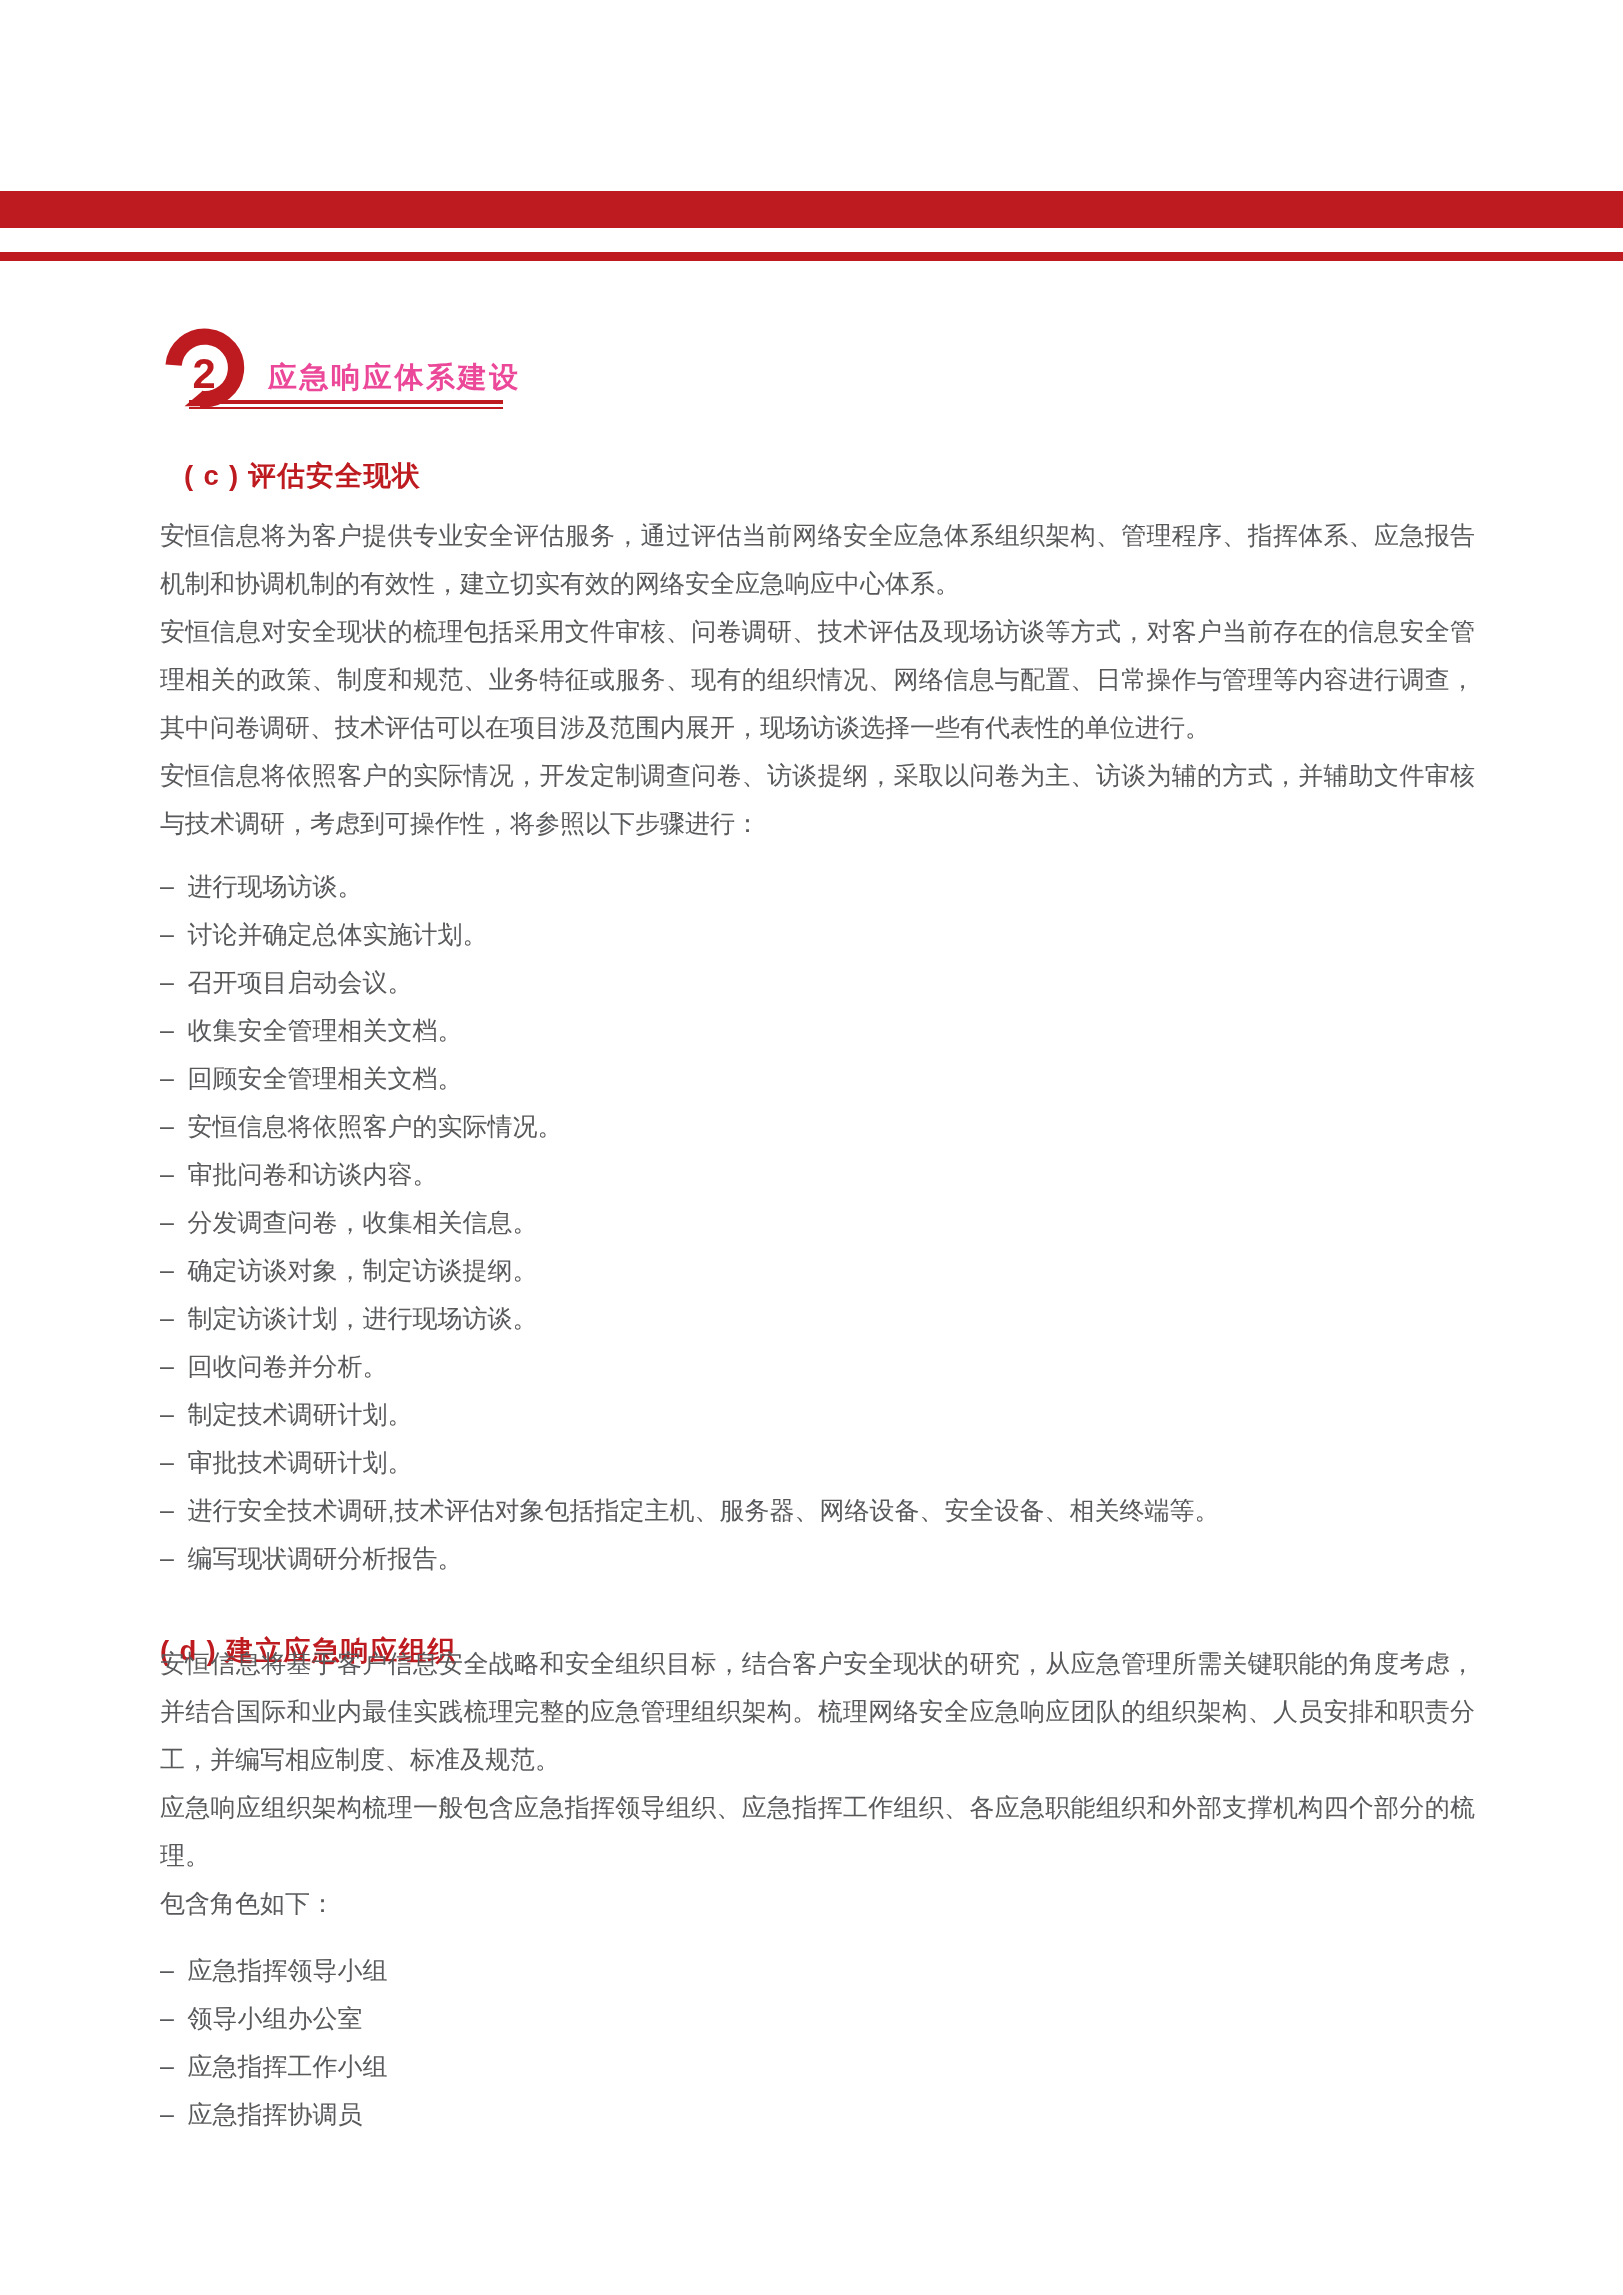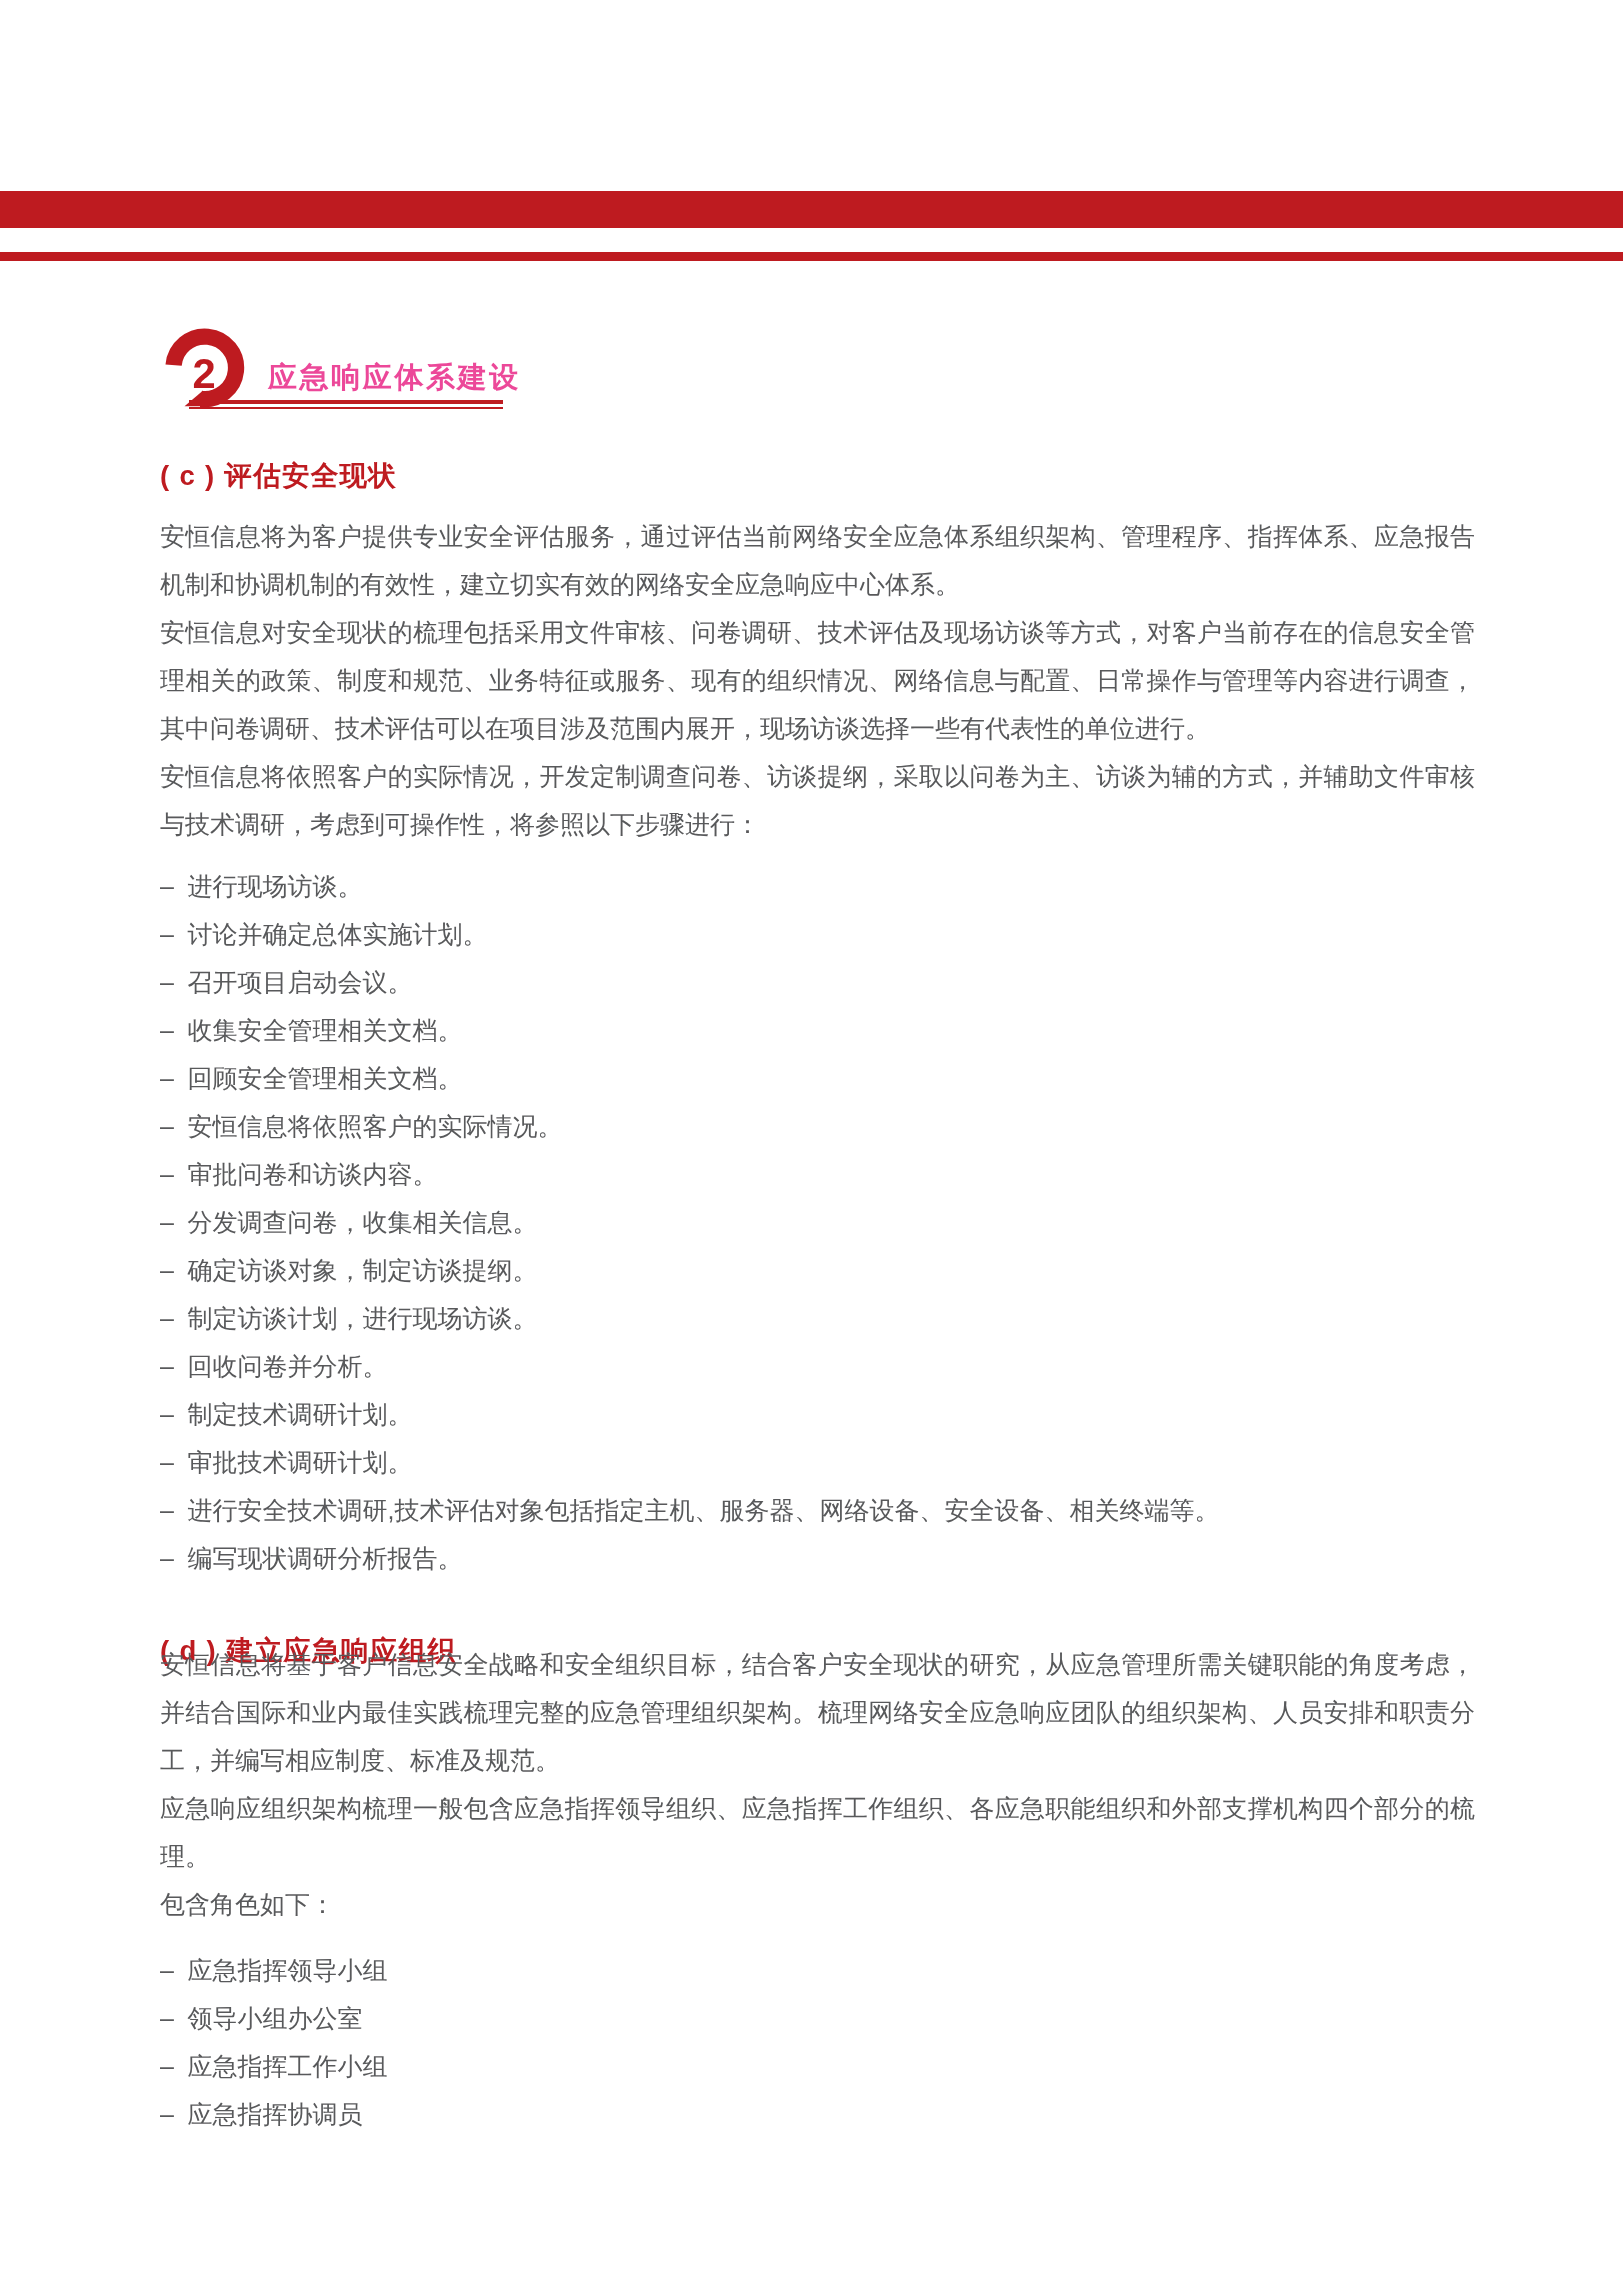--- a/index.html
+++ b/index.html
@@ -24,27 +24,28 @@
     white-space: nowrap;
   }
   .title-underline-1 { position: absolute; left: 29px; top: 73px; width: 314px; height: 3.9px; background: #BE1B20; }
   .title-underline-2 { position: absolute; left: 29px; top: 80px; width: 314px; height: 2px; background: #BE1B20; }
 
   .sub-heading {
     position: absolute; left: 160px; width: 1315px;
     font-size: 27.5px; font-weight: 700; color: #BE1B20; letter-spacing: 1.3px;
     white-space: nowrap;
   }
-  .sub-heading-c { top: 458px; }
+  .sub-heading-c { top: 458px; margin-left: 24px; }
   .sub-heading-d { top: 1633px; }
 
   .body-block {
     position: absolute; left: 160px; width: 1315px;
     font-size: 25px; line-height: 48px; color: #58595B;
     text-align: justify;
+    font-family: Liberation Serif, serif;
   }
   .body-block p { margin: 0; }
   .paras-c { top: 512px; }
   .paras-d { top: 1640px; }
 
   .list-block { position: absolute; left: 160px; width: 1315px; color: #58595B; }
   .steps-c { top: 862px; }
   .roles-d { top: 1946px; }
   .list-row { display: flex; line-height: 48px; font-size: 25px; text-align: left; }
   .list-row .dash { width: 27.5px; flex: 0 0 27.5px; }

